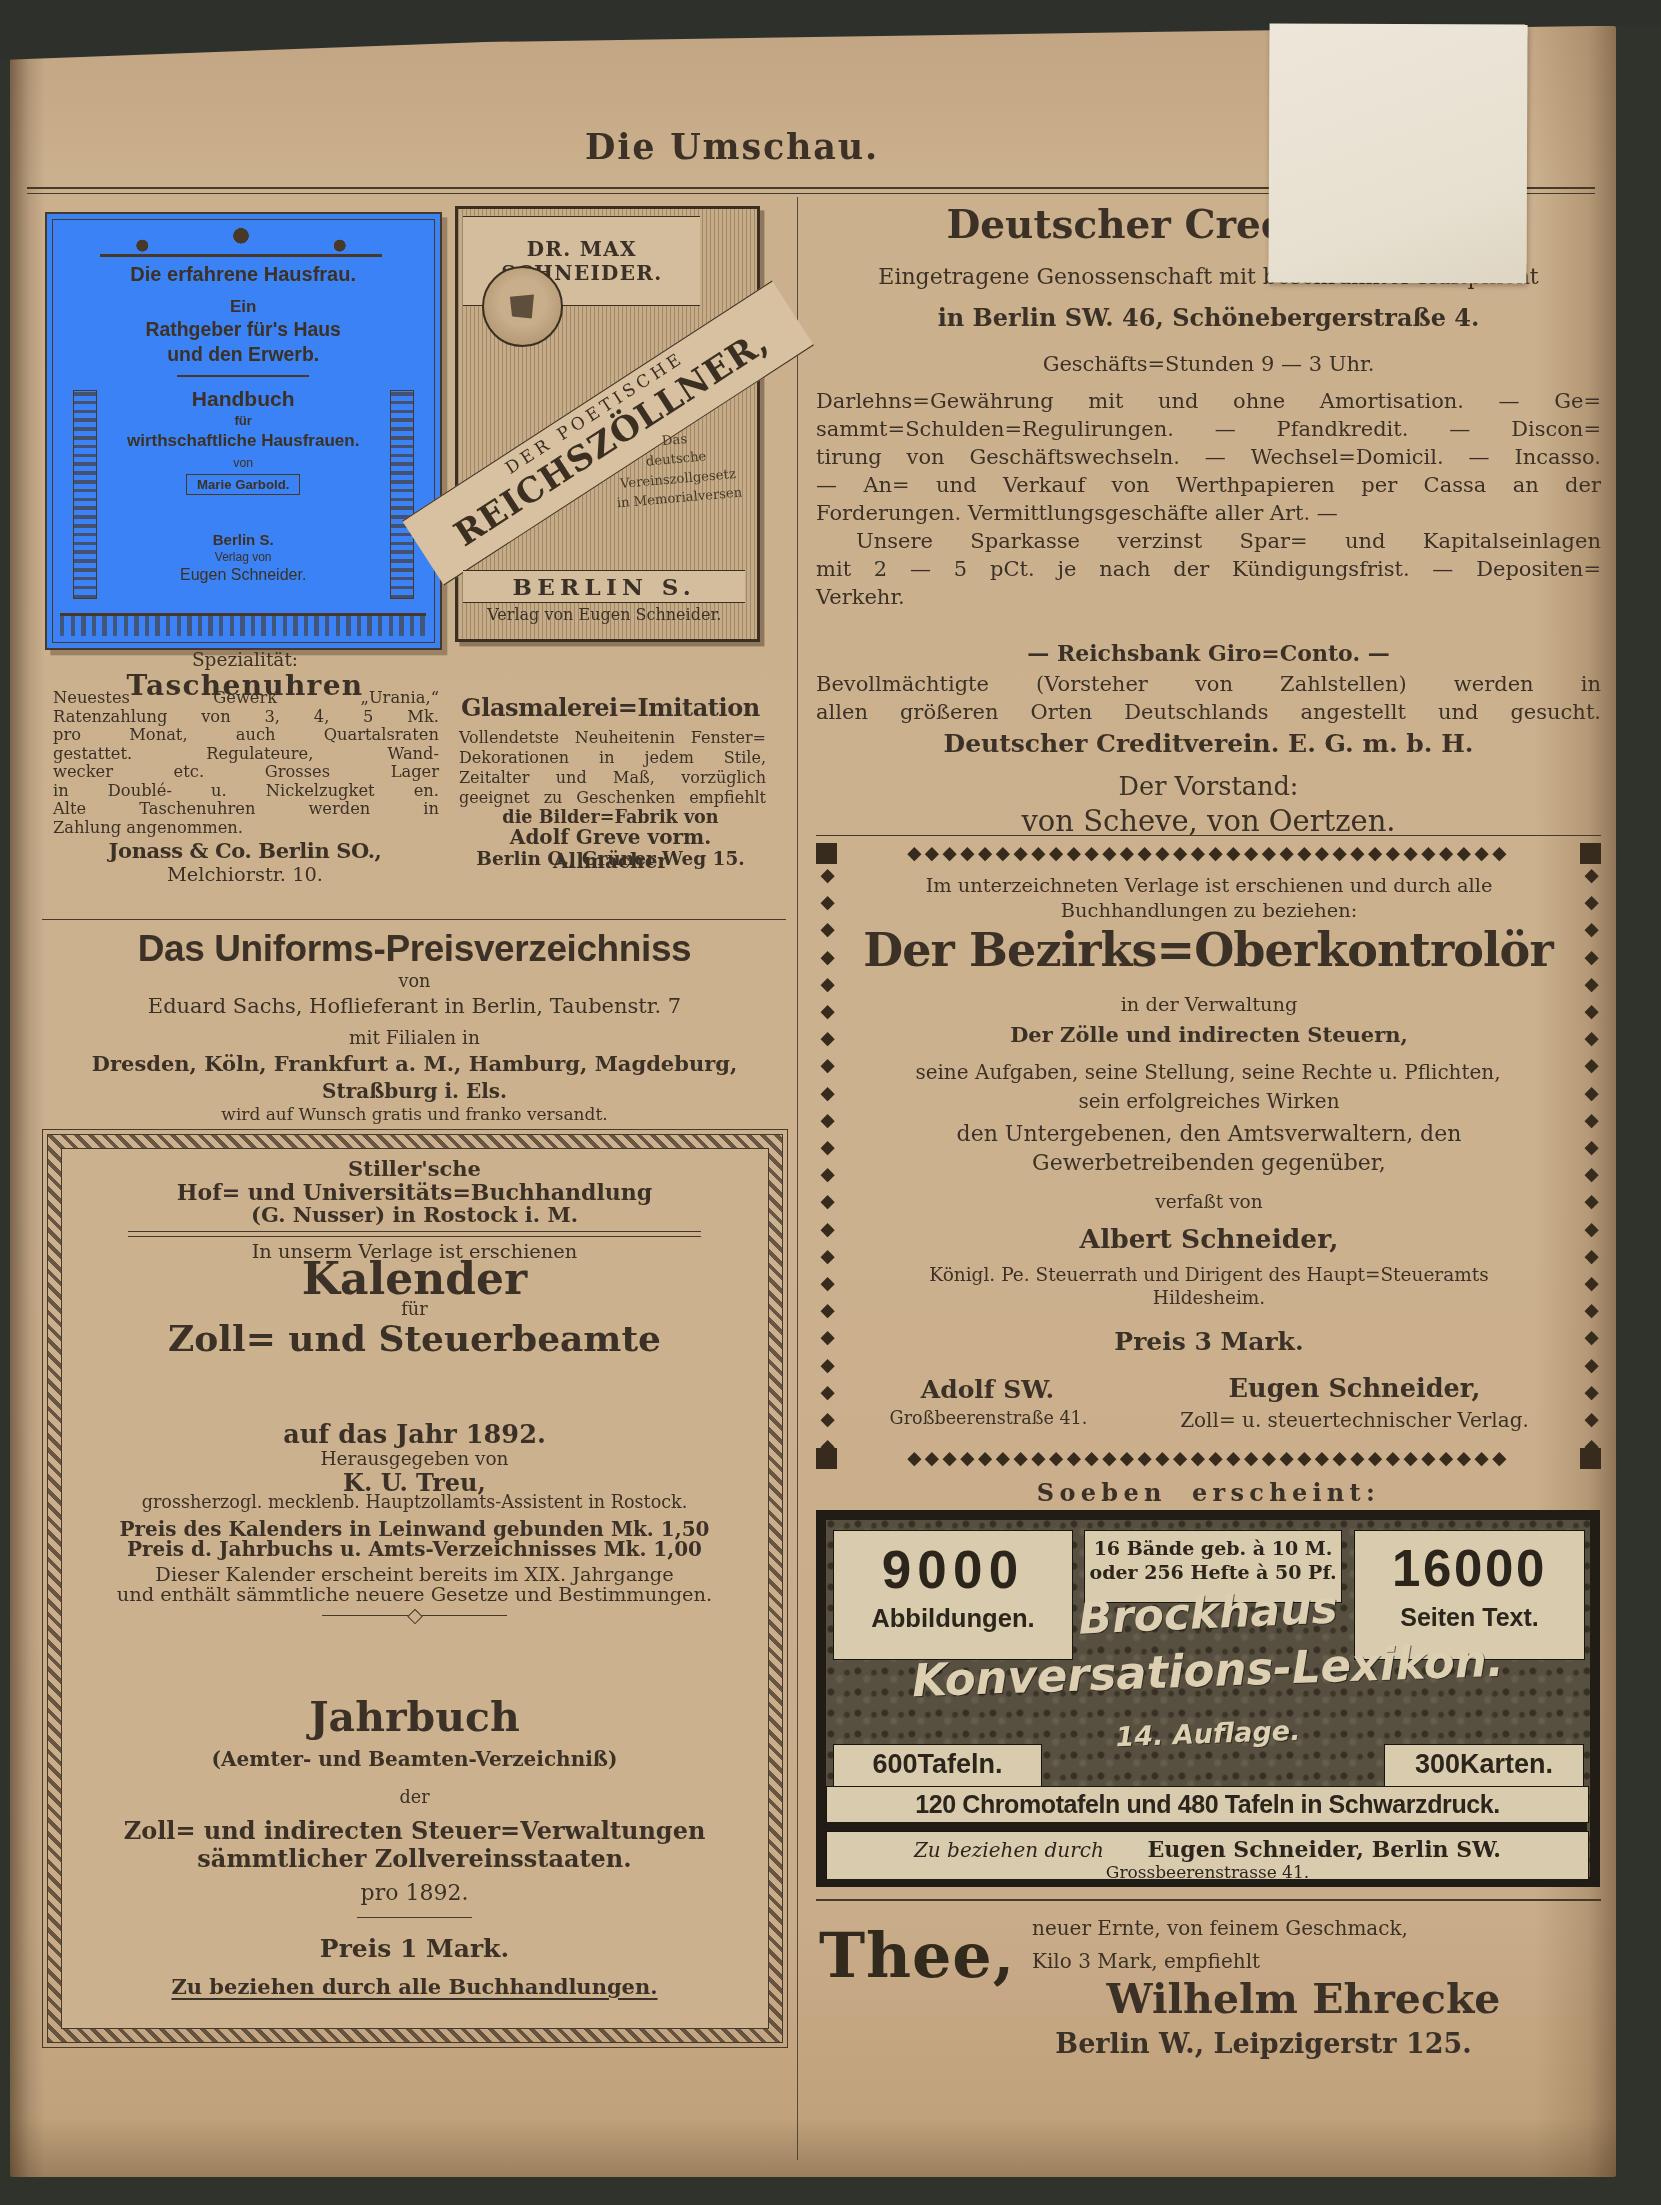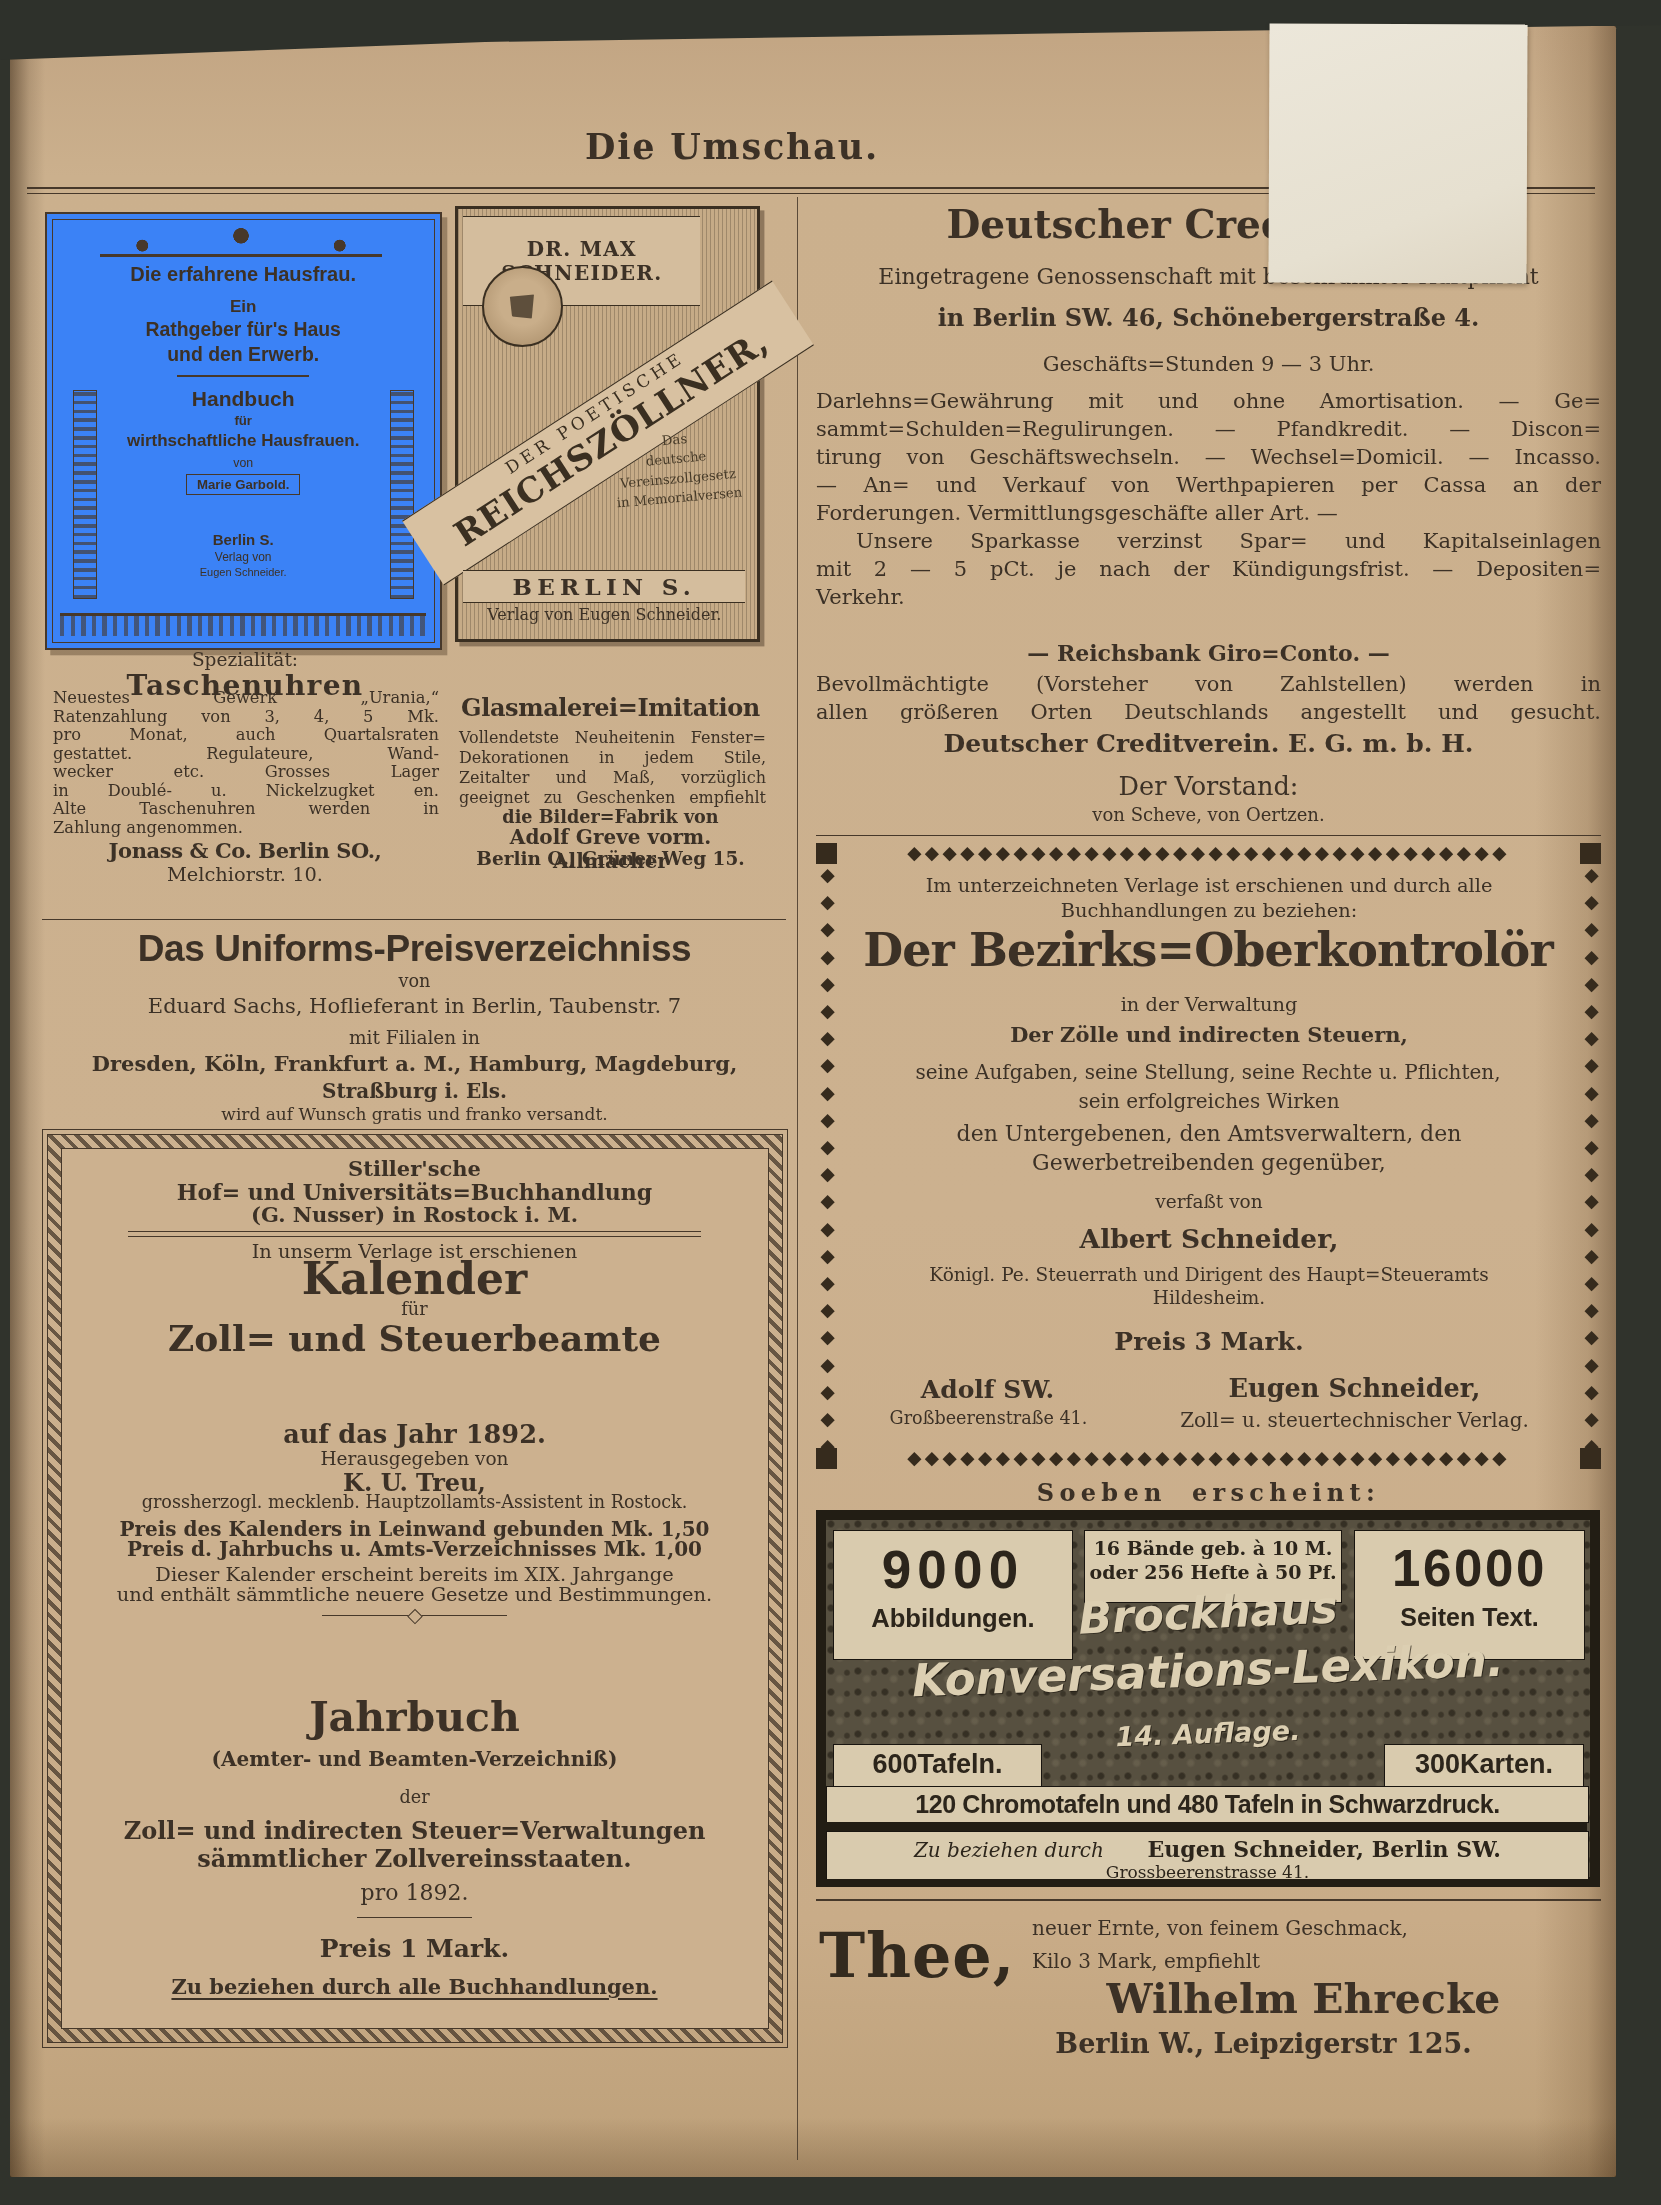--- a/index.html
+++ b/index.html
@@ -109,21 +109,21 @@
     <div class="abs ctr b sans" style="left:13.2px;top:199px;width:366px;font-size:13.2px;">für</div>
     <div class="abs ctr b sans" style="left:13.2px;top:217px;width:366px;font-size:17px;">wirthschaftliche Hausfrauen.</div>
     <div class="abs ctr sans" style="left:13.2px;top:242px;width:366px;font-size:12.3px;">von</div>
     <div class="abs ctr" style="left:13.2px;top:260px;width:366px;">
       <span class="plaque b sans" style="font-size:13.2px;">Marie Garbold.</span>
     </div>
     <div class="colstrip" style="left:25.6px;"></div>
     <div class="colstrip" style="right:25.6px;"></div>
     <div class="abs ctr b sans" style="left:13.2px;top:317px;width:366px;font-size:15px;">Berlin S.</div>
     <div class="abs ctr sans" style="left:13.2px;top:336px;width:366px;font-size:12px;">Verlag von</div>
-    <div class="abs ctr sans" style="left:13.2px;top:352px;width:366px;font-size:11px;">Eugen Schneider.</div>
+    <div class="abs ctr sans" style="left:13.2px;top:352px;width:366px;font-size:16px;">Eugen Schneider.</div>
     <div class="abs" style="left:13.2px;bottom:12.3px;width:366px;height:20px;border-top:3.1px solid #47382a;
                 background:repeating-linear-gradient(90deg,rgba(71,56,42,.6) 0 4.4px,rgba(71,56,42,0) 4.4px 10.6px);"></div>
   </div>
 
   <div class="abs book2" style="left:455px;top:206px;width:299px;height:430px;">
     <div class="abs band ctr b serif" style="left:5.3px;top:7px;width:237px;font-size:20px;letter-spacing:1.3px;padding:20px 0;">DR. MAX SCHNEIDER.</div>
     <div class="abs emblem" style="left:24px;top:57px;width:77px;height:77px;"></div>
     <div class="abs banner" style="left:50%;top:52%;width:441px;height:75px;transform:translate(-50%,-50%) rotate(-33deg);">
       <div style="font-size:17px;letter-spacing:4.4px;margin-top:2.6px;color:#3a2f21;">DER POETISCHE</div>
       <div class="b" style="font-size:34px;letter-spacing:0.9px;color:#3a2f21;margin-top:0.9px;">REICHSZÖLLNER,</div>
@@ -221,21 +221,21 @@
     <div class="jl">mit 2 — 5 pCt. je nach der Kündigungsfrist. — Depositen=</div>
     <div>Verkehr.</div>
   </div>
   <div class="abs ctr b serif" style="left:816px;top:640px;width:785px;font-size:22px;">— Reichsbank Giro=Conto. —</div>
   <div class="abs serif" style="left:816px;top:670px;width:785px;font-size:21px;line-height:28px;">
     <div class="jl">Bevollmächtigte (Vorsteher von Zahlstellen) werden in</div>
     <div class="jl">allen größeren Orten Deutschlands angestellt und gesucht.</div>
   </div>
   <div class="abs ctr b serif" style="left:816px;top:729px;width:785px;font-size:25px;">Deutscher Creditverein. E. G. m. b. H.</div>
   <div class="abs ctr serif" style="left:816px;top:771px;width:785px;font-size:25.6px;">Der Vorstand:</div>
-  <div class="abs ctr serif" style="left:816px;top:804px;width:785px;font-size:18px;">von Scheve,  von Oertzen.</div>
+  <div class="abs ctr serif" style="left:816px;top:804px;width:785px;font-size:29px;">von Scheve,  von Oertzen.</div>
   <div class="abs rule" style="left:816px;top:835px;width:785px;height:1.3px;"></div>
 
   <div class="abs" style="left:816px;top:843px;width:785px;height:626px;">
     <div class="abs dcorner" style="left:0;top:0;"></div>
     <div class="abs dcorner" style="right:0;top:0;"></div>
     <div class="abs dcorner" style="left:0;bottom:0;"></div>
     <div class="abs dcorner" style="right:0;bottom:0;"></div>
     <div class="abs dstrip" style="left:21px;top:0;width:743px;height:21px;">◆◆◆◆◆◆◆◆◆◆◆◆◆◆◆◆◆◆◆◆◆◆◆◆◆◆◆◆◆◆◆◆◆◆</div>
     <div class="abs dstrip" style="left:21px;bottom:0;width:743px;height:21px;">◆◆◆◆◆◆◆◆◆◆◆◆◆◆◆◆◆◆◆◆◆◆◆◆◆◆◆◆◆◆◆◆◆◆</div>
     <div class="abs dstrip vert" style="left:0;top:21px;height:584px;width:21px;">◆◆◆◆◆◆◆◆◆◆◆◆◆◆◆◆◆◆◆◆◆◆</div>

